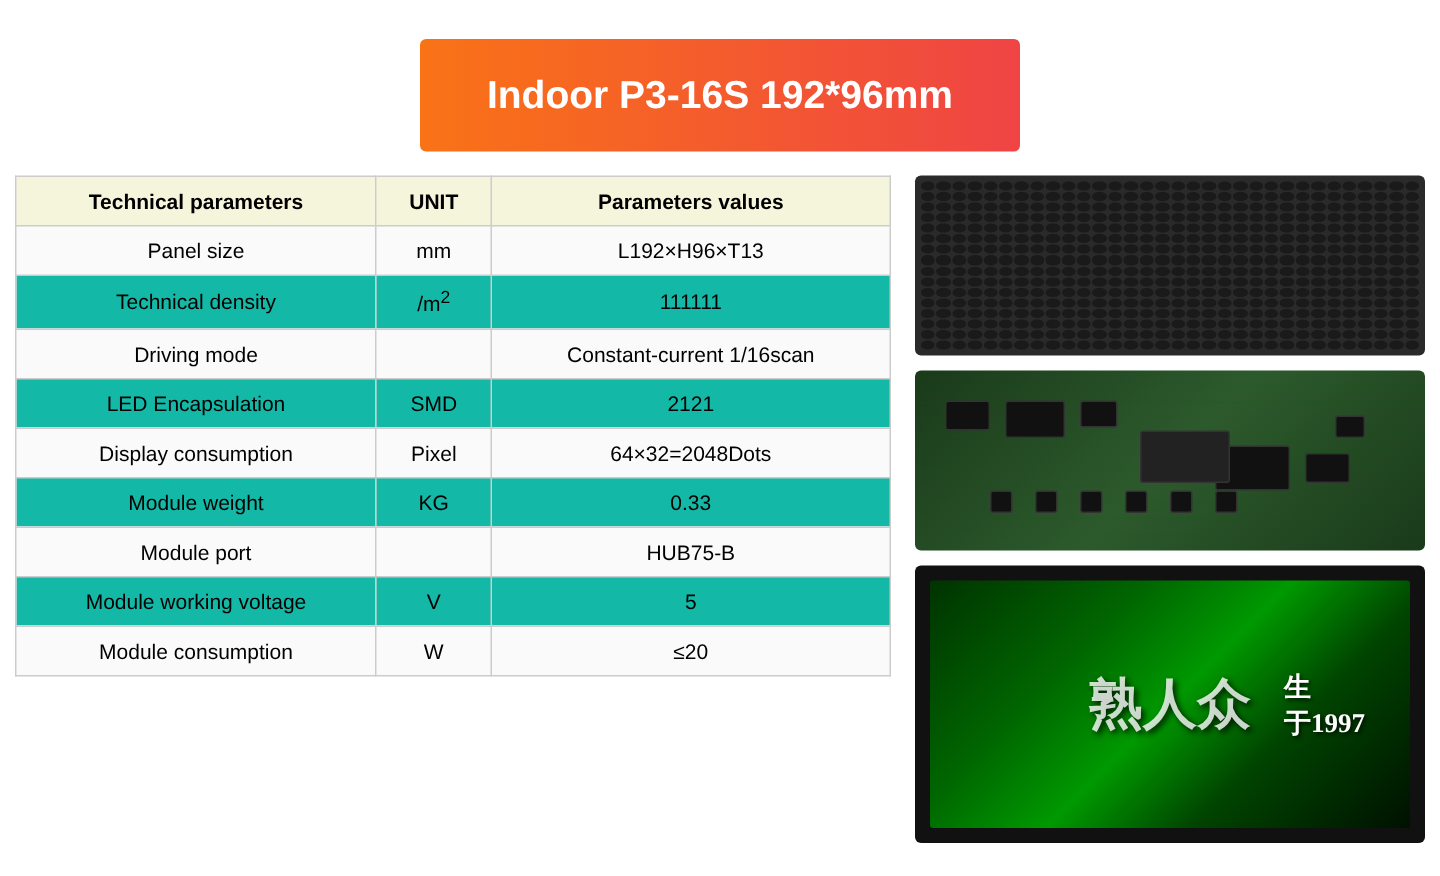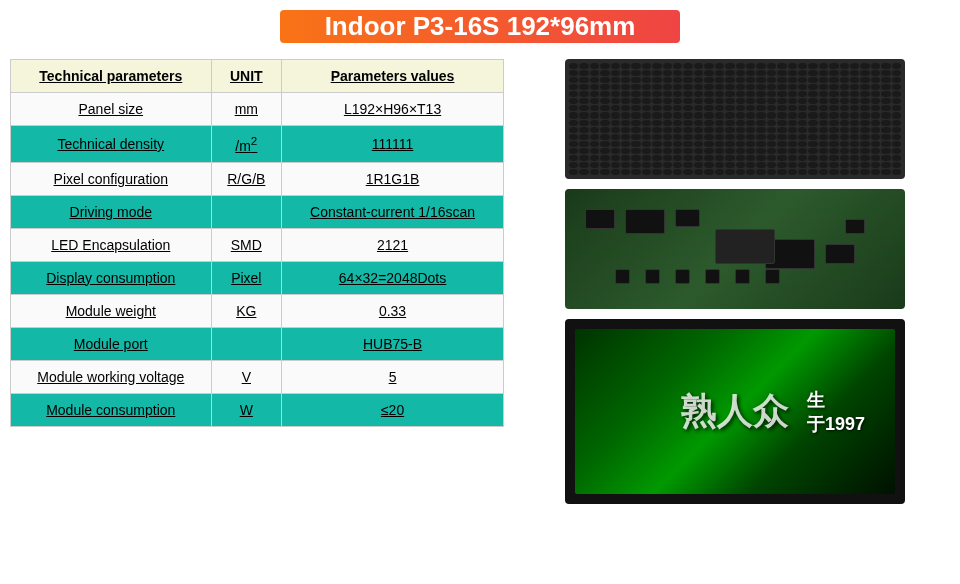--- a/index.html
+++ b/index.html
@@ -15,41 +15,41 @@
       display: flex;
       justify-content: center;
       margin-bottom: 16px;
     }
 
     .title-box {
       background: linear-gradient(to right, #f97316, #ef4444);
       color: white;
       font-size: 26px;
       font-weight: bold;
-      padding: 1px 40px;
+      padding: 22px 40px;
       border-radius: 4px;
       text-align: center;
       min-width: 400px;
+      margin-top: 16px;
     }
 
     .main-content {
       display: flex;
       gap: 16px;
       align-items: flex-start;
     }
 
     .table-section {
       flex: 0 0 auto;
     }
 
     table {
       border-collapse: collapse;
-      width: 494px;
+      width: 584px;
       font-size: 14px;
-      text-decoration: underline;
     }
 
     table th, table td {
       border: 1px solid #ccc;
       padding: 8px 10px;
       text-align: center;
     }
 
     table thead tr {
       background: #f5f5dc;
@@ -67,20 +67,21 @@
     table tbody tr:nth-child(odd) {
       background: #fafafa;
     }
 
     .images-section {
       flex: 1;
       display: flex;
       flex-direction: column;
       gap: 10px;
       align-items: center;
+      font-family: Liberation Serif, serif;
     }
 
     .img-placeholder {
       width: 340px;
       background: #555;
       display: flex;
       align-items: center;
       justify-content: center;
       color: #999;
       font-size: 12px;
@@ -199,25 +200,20 @@
       <tbody id="table-body">
           <tr>
             <td>Panel size</td>
             <td>mm</td>
             <td>L192×H96×T13</td>
           </tr>
           <tr>
             <td>Technical density</td>
             <td>/m<sup>2</sup></td>
             <td>111111</td>
-          </tr>
-          <tr>
-            <td>Pixel configuration</td>
-            <td>R/G/B</td>
-            <td>1R1G1B</td>
           </tr>
           <tr>
             <td>Driving mode</td>
             <td></td>
             <td>Constant-current 1/16scan</td>
           </tr>
           <tr>
             <td>LED Encapsulation</td>
             <td>SMD</td>
             <td>2121</td>

